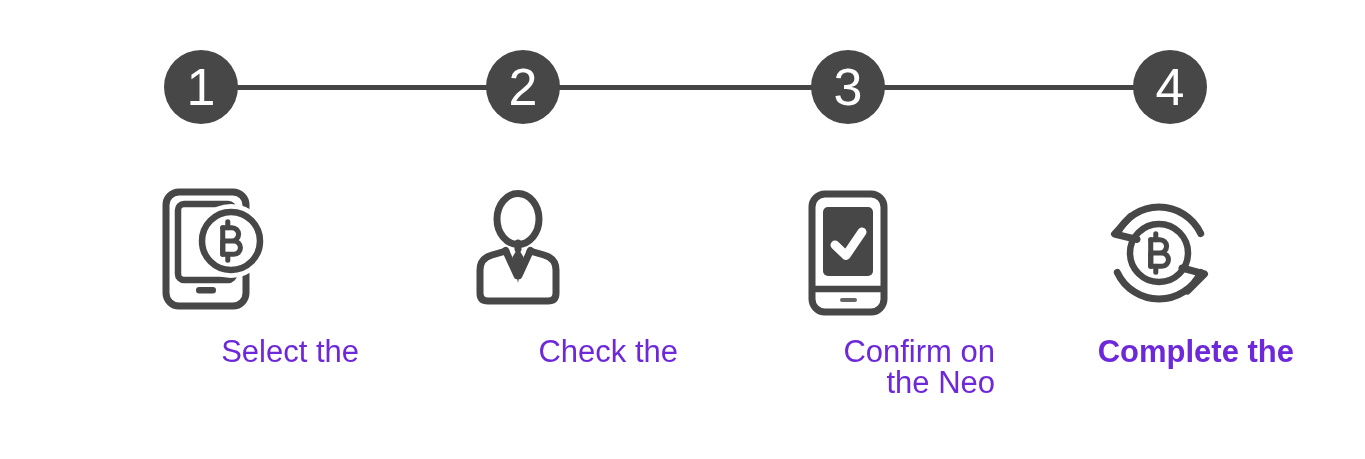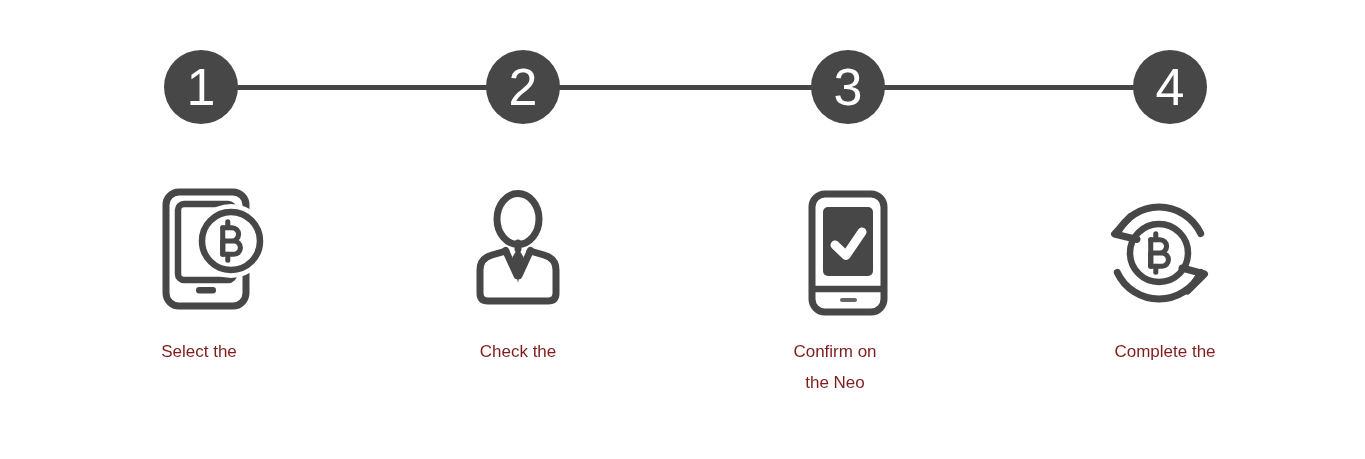--- a/index.html
+++ b/index.html
@@ -47,29 +47,29 @@
     z-index: 2;
   }
   .i1 { left: 162px; top: 188px; }
   .i2 { left: 473px; top: 190px; }
   .i3 { left: 808px; top: 190px; }
   .i4 { left: 1110px; top: 202px; }
   .step-label {
     position: absolute;
     top: 336px;
     width: 320px;
-    text-align: center;
-    color: #7f1d1d;
-    font-size: 17px;
+    text-align: right;
+    color: #6d28d9;
+    font-size: 31px;
     line-height: 31px;
   }
   .l1 { left: 39px; }
   .l2 { left: 358px; }
   .l3 { left: 675px; }
-  .l4 { left: 1005px; }
+  .l4 { left: 974px; font-weight: bold; }
   .defs-holder { position: absolute; width: 0; height: 0; overflow: hidden; }
 </style>
 </head>
 <body>
 
 <div class="canvas">
 
   <svg class="defs-holder" aria-hidden="true">
     <defs>
       <g id="btc-glyph" fill="none" stroke="#474747" stroke-width="5.5" stroke-linecap="round" stroke-linejoin="round">

